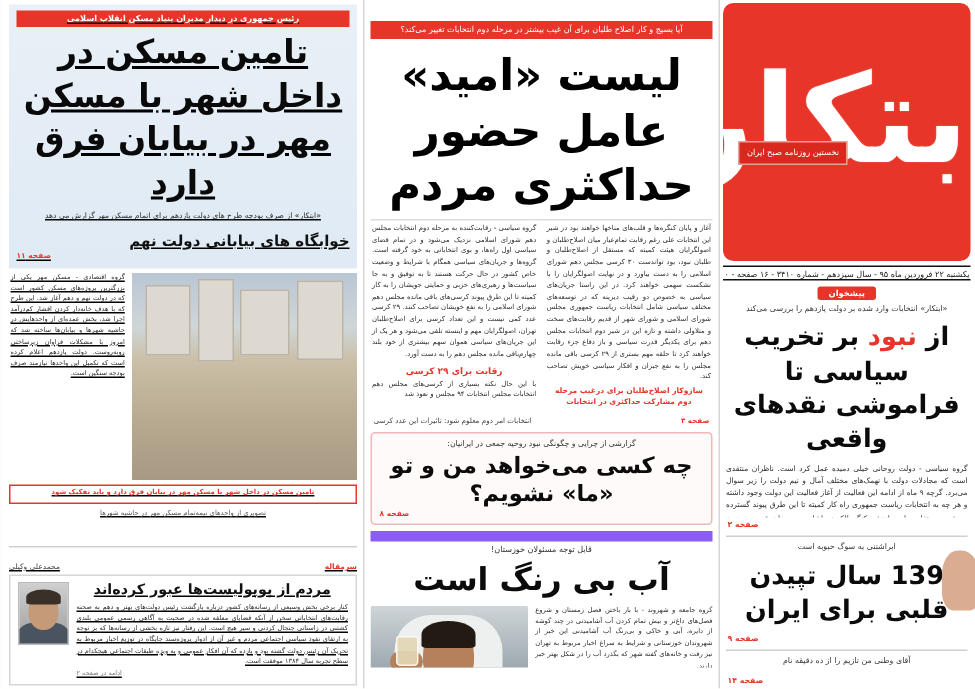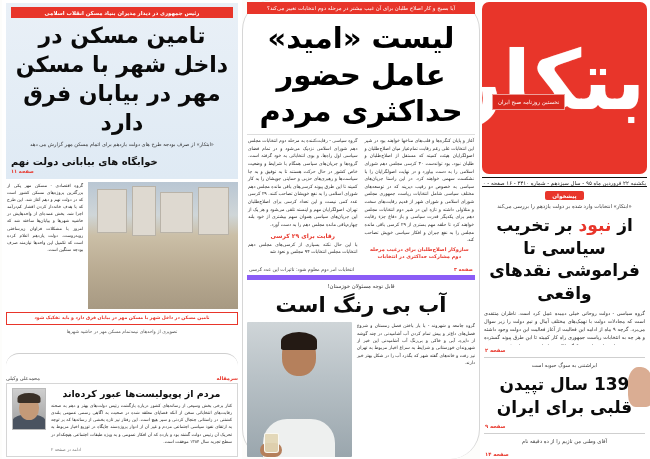--- a/index.html
+++ b/index.html
@@ -124,24 +124,23 @@
     background: #d8a98d;
     border-radius: 40% 50% 30% 30%;
     opacity: .95;
   }
 
   
   .col-center {
     width: 238px; height: 459px;
     border-right: 1px solid #d6d6d6;
     border-left: 1px solid #d6d6d6;
-    padding: 2px 4px;
+    padding: 14px 4px;
     display: flex; flex-direction: column;
     background: #fff;
-    border-radius: 30px;
   }
   .red-strip {
     background: #e8352a;
     color: #fff;
     font-size: 5.4px;
     text-align: center;
     padding: 2.5px 4px;
     line-height: 1.35;
     letter-spacing: -.1px;
   }
@@ -204,21 +203,21 @@
   .box-pink .hd {
     font-size: 15px; font-weight: bold; text-align: center;
     line-height: 1.25; color: #0b0b0b; letter-spacing: -.6px;
   }
   .box-pink .pg {
     font-size: 5px; color: #e8352a; font-weight: bold; text-align: left; padding-top: 2px;
   }
   .c-lower {
     flex: 1 1 auto;
     display: flex; flex-direction: column;
-    border-top: 5px solid #8b5cf6;
+    border-top: 7px solid #8b5cf6;
     padding-top: 3px;
     position: relative;
     overflow: hidden;
   }
   .c-lower .ov { font-size: 5.4px; color: #333; text-align: center; }
   .c-lower .hd {
     font-size: 21px; font-weight: bold; text-align: center;
     color: #0b0b0b; line-height: 1.25; padding: 3px 0 4px; letter-spacing: -.8px;
   }
   .c-lower-row { display: flex; gap: 5px; flex: 1 1 auto; }
@@ -257,20 +256,21 @@
     width: 22px; height: 14px; border-radius: 8px;
     background: #b5805c;
   }
 
   
   .col-left {
     width: 240px; height: 459px;
     padding: 3px 4px 2px;
     display: flex; flex-direction: column;
     background: #fff;
+    text-decoration: underline;
   }
   .l-ribbon {
     background: #e8352a; color: #fff;
     font-size: 5.4px; font-weight: bold;
     text-align: center; padding: 2.5px 4px;
     letter-spacing: -.1px;
   }
   .l-panel {
     background: linear-gradient(180deg,#e9f0f7 0%,#dfeaf4 100%);
     padding: 4px 5px 5px;
@@ -280,21 +280,21 @@
     text-align: center; line-height: 1.32;
     color: #0a0a0a; letter-spacing: -.8px;
     padding: 3px 0 4px;
   }
   .l-deck {
     font-size: 5.1px; color: #2f2f2f;
     text-align: center; line-height: 1.5; padding-bottom: 4px;
   }
   .l-sub {
     font-size: 10px; font-weight: bold; color: #111;
-    text-align: left; padding: 3px 0 1px;
+    text-align: right; padding: 3px 0 1px;
   }
   .l-ref { font-size: 5px; color: #e8352a; font-weight: bold; text-align: left; }
   .l-mid {
     flex: 1 1 auto;
     position: relative;
     display: flex; gap: 5px;
     padding-top: 3px;
     overflow: hidden;
   }
   .l-photo {
@@ -317,23 +317,22 @@
     border: 1px solid #e8352a;
     color: #e8352a; font-size: 4.6px; font-weight: bold;
     text-align: center; padding: 2px 3px; margin: 3px 0 2px;
     line-height: 1.5;
   }
   .l-caption {
     font-size: 4.6px; color: #555; text-align: center; padding-top: 2px;
   }
   .editorial {
     border-top: 1px solid #cfcfcf;
-    padding-top: 21px;
+    padding-top: 10px;
     margin-top: 19px;
-    border-radius: 13px;
   }
   .ed-top {
     display: flex; justify-content: space-between; align-items: center;
     font-size: 5px; color: #444; padding-bottom: 2px;
   }
   .ed-top .tag { color: #e8352a; font-weight: bold; }
   .ed-box {
     border: 1px solid #d6d6d6;
     padding: 4px 5px;
     display: flex; gap: 5px;
@@ -418,20 +417,25 @@
         <div class="c-subhead">رقابت برای ۲۹ کرسی</div>
         <div class="c-text">با این حال نکته بسیاری از کرسی‌های مجلس دهم انتخابات مجلس انتخابات ۹۴ مجلس و نعوذ شد</div>
       </div>
     </div>
 
     <div class="c-tease">
       <span class="ref">صفحه ۳</span>
       <span>انتخابات امر دوم معلوم شود: تاثیرات این عدد کرسی</span>
     </div>
 
+    <div class="box-pink">
+      <div class="ov">گزارشی از چرایی و چگونگی نبود روحیه جمعی در ایرانیان:</div>
+      <div class="hd">چه کسی می‌خواهد من و تو «ما» نشویم؟</div>
+      <div class="pg">صفحه ۸</div>
+    </div>
 
     <div class="c-lower">
       <div class="ov">قابل توجه مسئولان خوزستان!</div>
       <div class="hd">آب بی رنگ است</div>
       <div class="c-lower-row">
         <div class="c-lower-txt">گروه جامعه و شهروند - با بار باختن فصل زمستان و شروع فصل‌های داغ‌تر و بیش تمام کردن آب آشامیدنی در چند گوشه از دایره، آبی و خاکی و بی‌رنگ آب آشامیدنی این خبر از شهروندان خوزستانی و شرایط به سراغ اخبار مربوط به تهران نیز رفت و خانه‌های گفته شهر که بگذرد آب را در شکل بهتر خبر دارند.</div>
         <div class="photo-man">
           <div class="pm-body"></div>
           <div class="pm-face"></div>
           <div class="pm-hair"></div>

